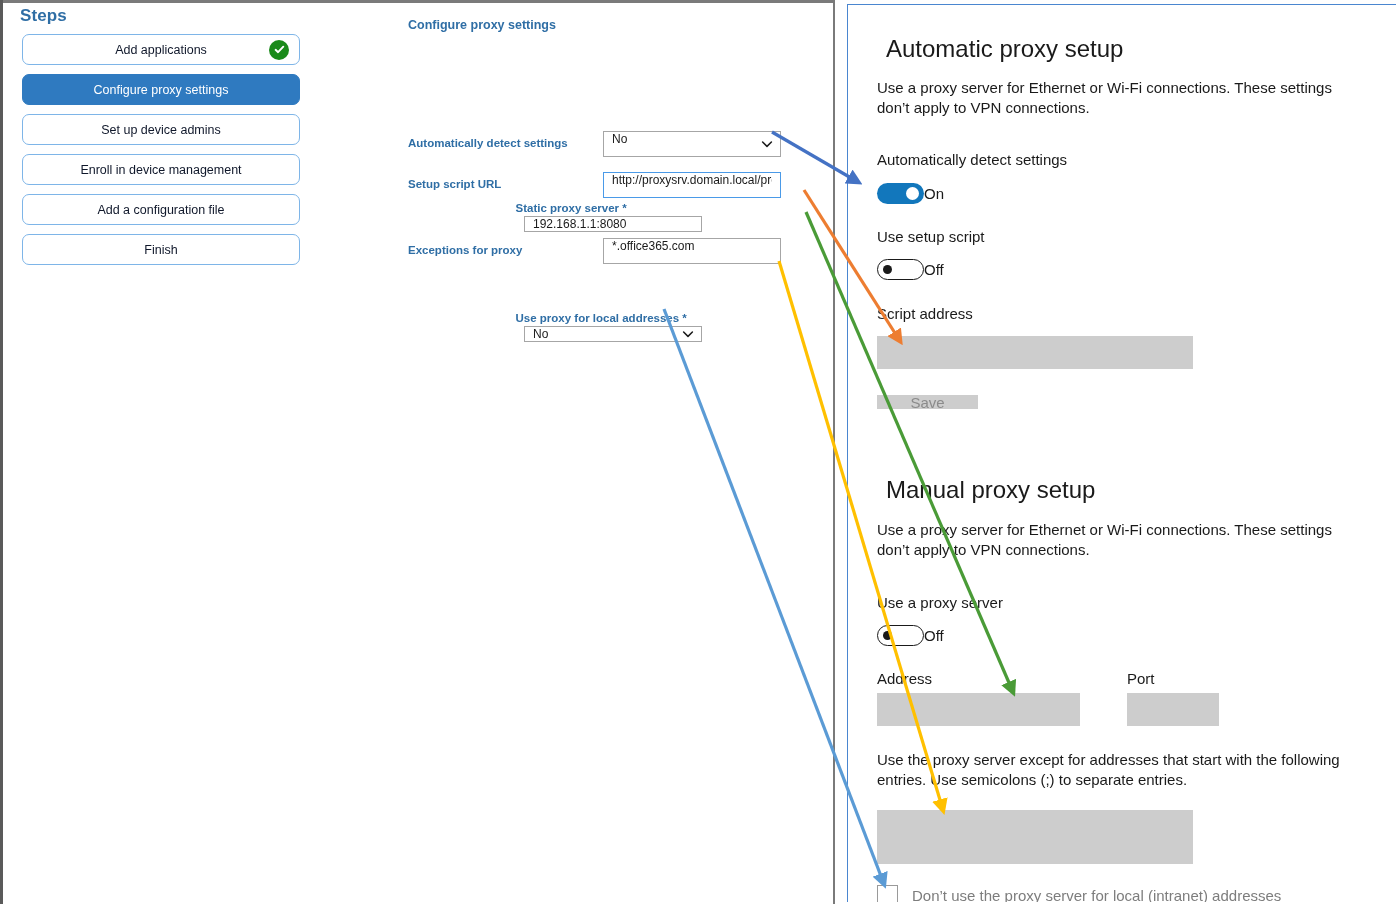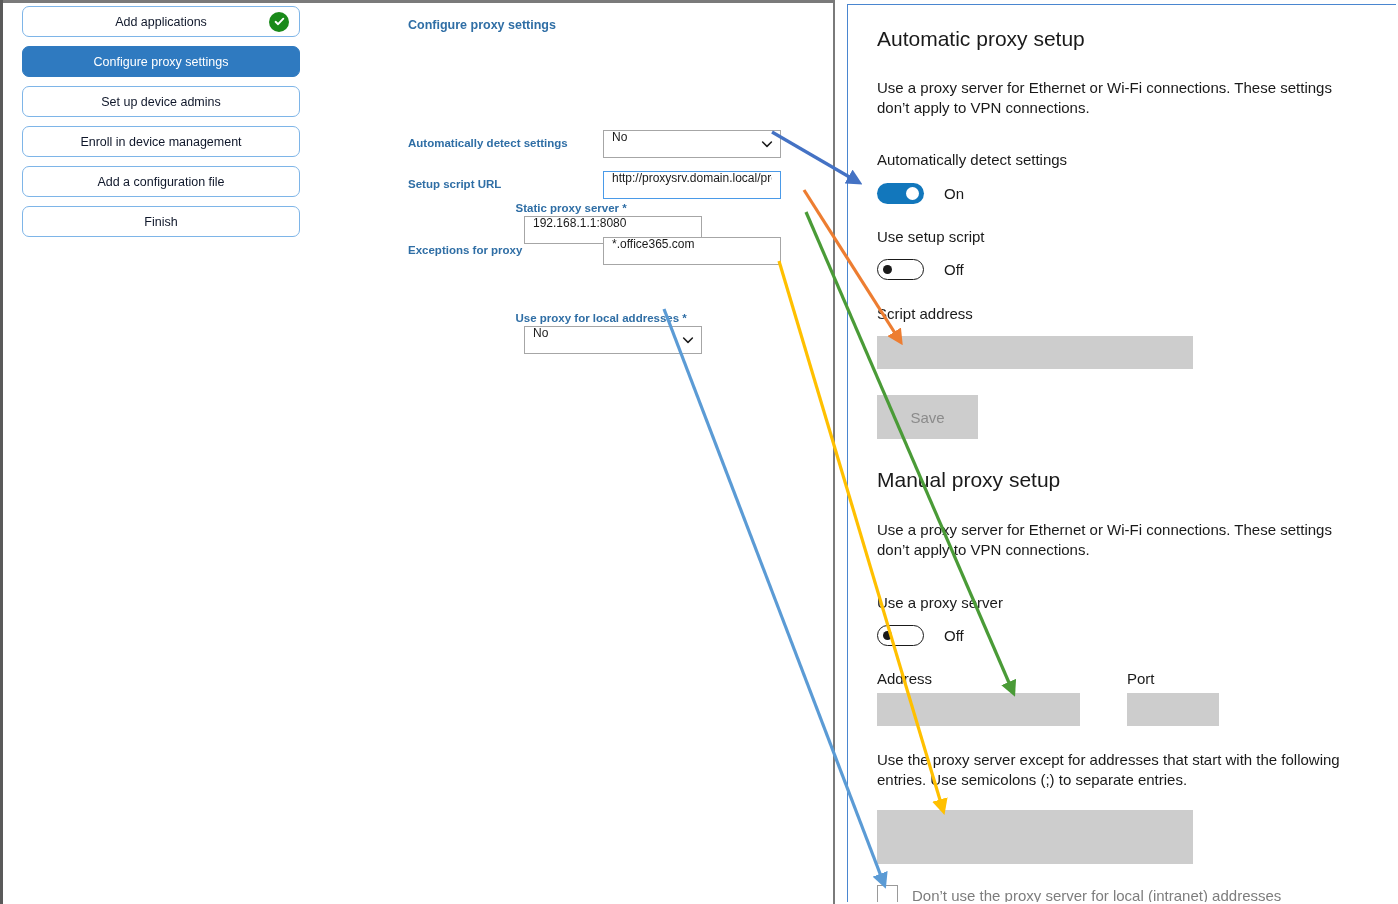--- a/index.html
+++ b/index.html
@@ -65,62 +65,62 @@
   }
   .field-label{
     font-size:11.5px;font-weight:bold;color:#2f6ea5;
     width:195px;flex:none;line-height:1.2;
   }
   .req{color:#2f6ea5;font-weight:bold;}
   .ctl{
     box-sizing:border-box;height:26px;width:178px;
     border:1px solid #a6a6a6;background:#fff;
     font-size:12px;color:#1a1a1a;
-    display:flex;align-items:flex-end;padding:13px 8px;
+    display:flex;align-items:flex-start;padding:0 8px;
     position:relative;
   }
   .ctl.focused{border:1.6px solid #4a9ae8;}
   .ctl.sel{padding-right:26px;}
   .ctl .chev{
     position:absolute;right:7px;top:50%;transform:translateY(-50%);
     width:12px;height:12px;
   }
   .ctl .val{white-space:nowrap;overflow:hidden;}
 
   
   #win-panel{
     position:absolute;left:847px;top:4px;width:549px;height:898px;
     border:1.6px solid #4a86d0;border-right:none;border-bottom:none;
     background:#ffffff;box-sizing:border-box;overflow:hidden;
   }
   .win-inner{position:absolute;left:29px;top:0;width:520px;}
   .win-h{
-    font-size:21px;color:#1a1a1a;font-weight:400;
-    margin:0;line-height:1.1;
+    font-size:24px;color:#1a1a1a;font-weight:400;
+    margin:9px;line-height:1.1;
   }
   .win-p{
     font-size:15px;color:#1a1a1a;line-height:1.35;margin:0;
     width:490px;
   }
   .win-lbl{font-size:15px;color:#1a1a1a;margin:0;}
   .wsw{
     width:47px;height:21px;border-radius:11px;position:relative;
     box-sizing:border-box;cursor:pointer;
   }
   .wsw.on{background:#1277bc;}
   .wsw.on .wknob{
     position:absolute;top:4px;right:5px;width:13px;height:13px;
     border-radius:50%;background:#fff;
   }
   .wsw.off{background:#fff;border:1.6px solid #1a1a1a;}
   .wsw.off .wknob{
     position:absolute;top:5px;left:5px;width:9px;height:9px;
     border-radius:50%;background:#1a1a1a;
   }
-  .wsw-row{display:flex;align-items:center;gap:20px;}
+  .wsw-row{display:flex;align-items:center;}
   .wsw-txt{font-size:15px;color:#1a1a1a;}
   .greybox{background:#cdcdcd;}
   .savebtn{
     background:#cdcdcd;color:#8b8b8b;font-size:15px;
     display:flex;align-items:center;justify-content:center;
     cursor:pointer;
   }
   .cb-row{display:flex;align-items:center;gap:14px;}
   .cb{
     width:21px;height:21px;box-sizing:border-box;
@@ -134,20 +134,21 @@
 </head>
 <body>
 
 <div id="root">
 
   <div class="top-rule"></div>
   <div class="left-rule"></div>
   <div class="mid-rule"></div>
 
   <div id="steps-panel">
+    <div id="steps-title">Steps</div>
 
     <div class="step-btn">
       <span>Add applications</span>
       <span class="check-badge">
         <svg width="13" height="13" viewBox="0 0 13 13">
             <path d="M2.6 6.8 L5.1 9.2 L10.3 3.7" fill="none" stroke="#ffffff" stroke-width="1.9" stroke-linecap="round" stroke-linejoin="round"></path>
           </svg>
       </span>
     </div>
 
@@ -242,21 +243,21 @@
       <div class="wsw-row" style="position:absolute;top:254px;left:0;">
         <div class="wsw off">
             <span class="wknob"></span>
           </div>
         <span class="wsw-txt">Off</span>
       </div>
 
       <div class="win-lbl" style="position:absolute;top:300px;left:0;">Script address</div>
       <div class="greybox" style="position:absolute;top:331px;left:0;width:316px;height:33px;"></div>
 
-      <div class="savebtn" style="position:absolute;top:390px;left:0;width:101px;height:44px;">Save</div>
+      <div class="savebtn" style="position:absolute;top:390px;left:0;width:101px;height:14px;">Save</div>
 
       <div class="win-h" style="position:absolute;top:463px;left:0;">Manual proxy setup</div>
 
       <div class="win-p" style="position:absolute;top:515px;left:0;">Use a proxy server for Ethernet or Wi-Fi connections. These settings don’t apply to VPN connections.</div>
 
       <div class="win-lbl" style="position:absolute;top:589px;left:0;">Use a proxy server</div>
       <div class="wsw-row" style="position:absolute;top:620px;left:0;">
         <div class="wsw off">
             <span class="wknob"></span>
           </div>

